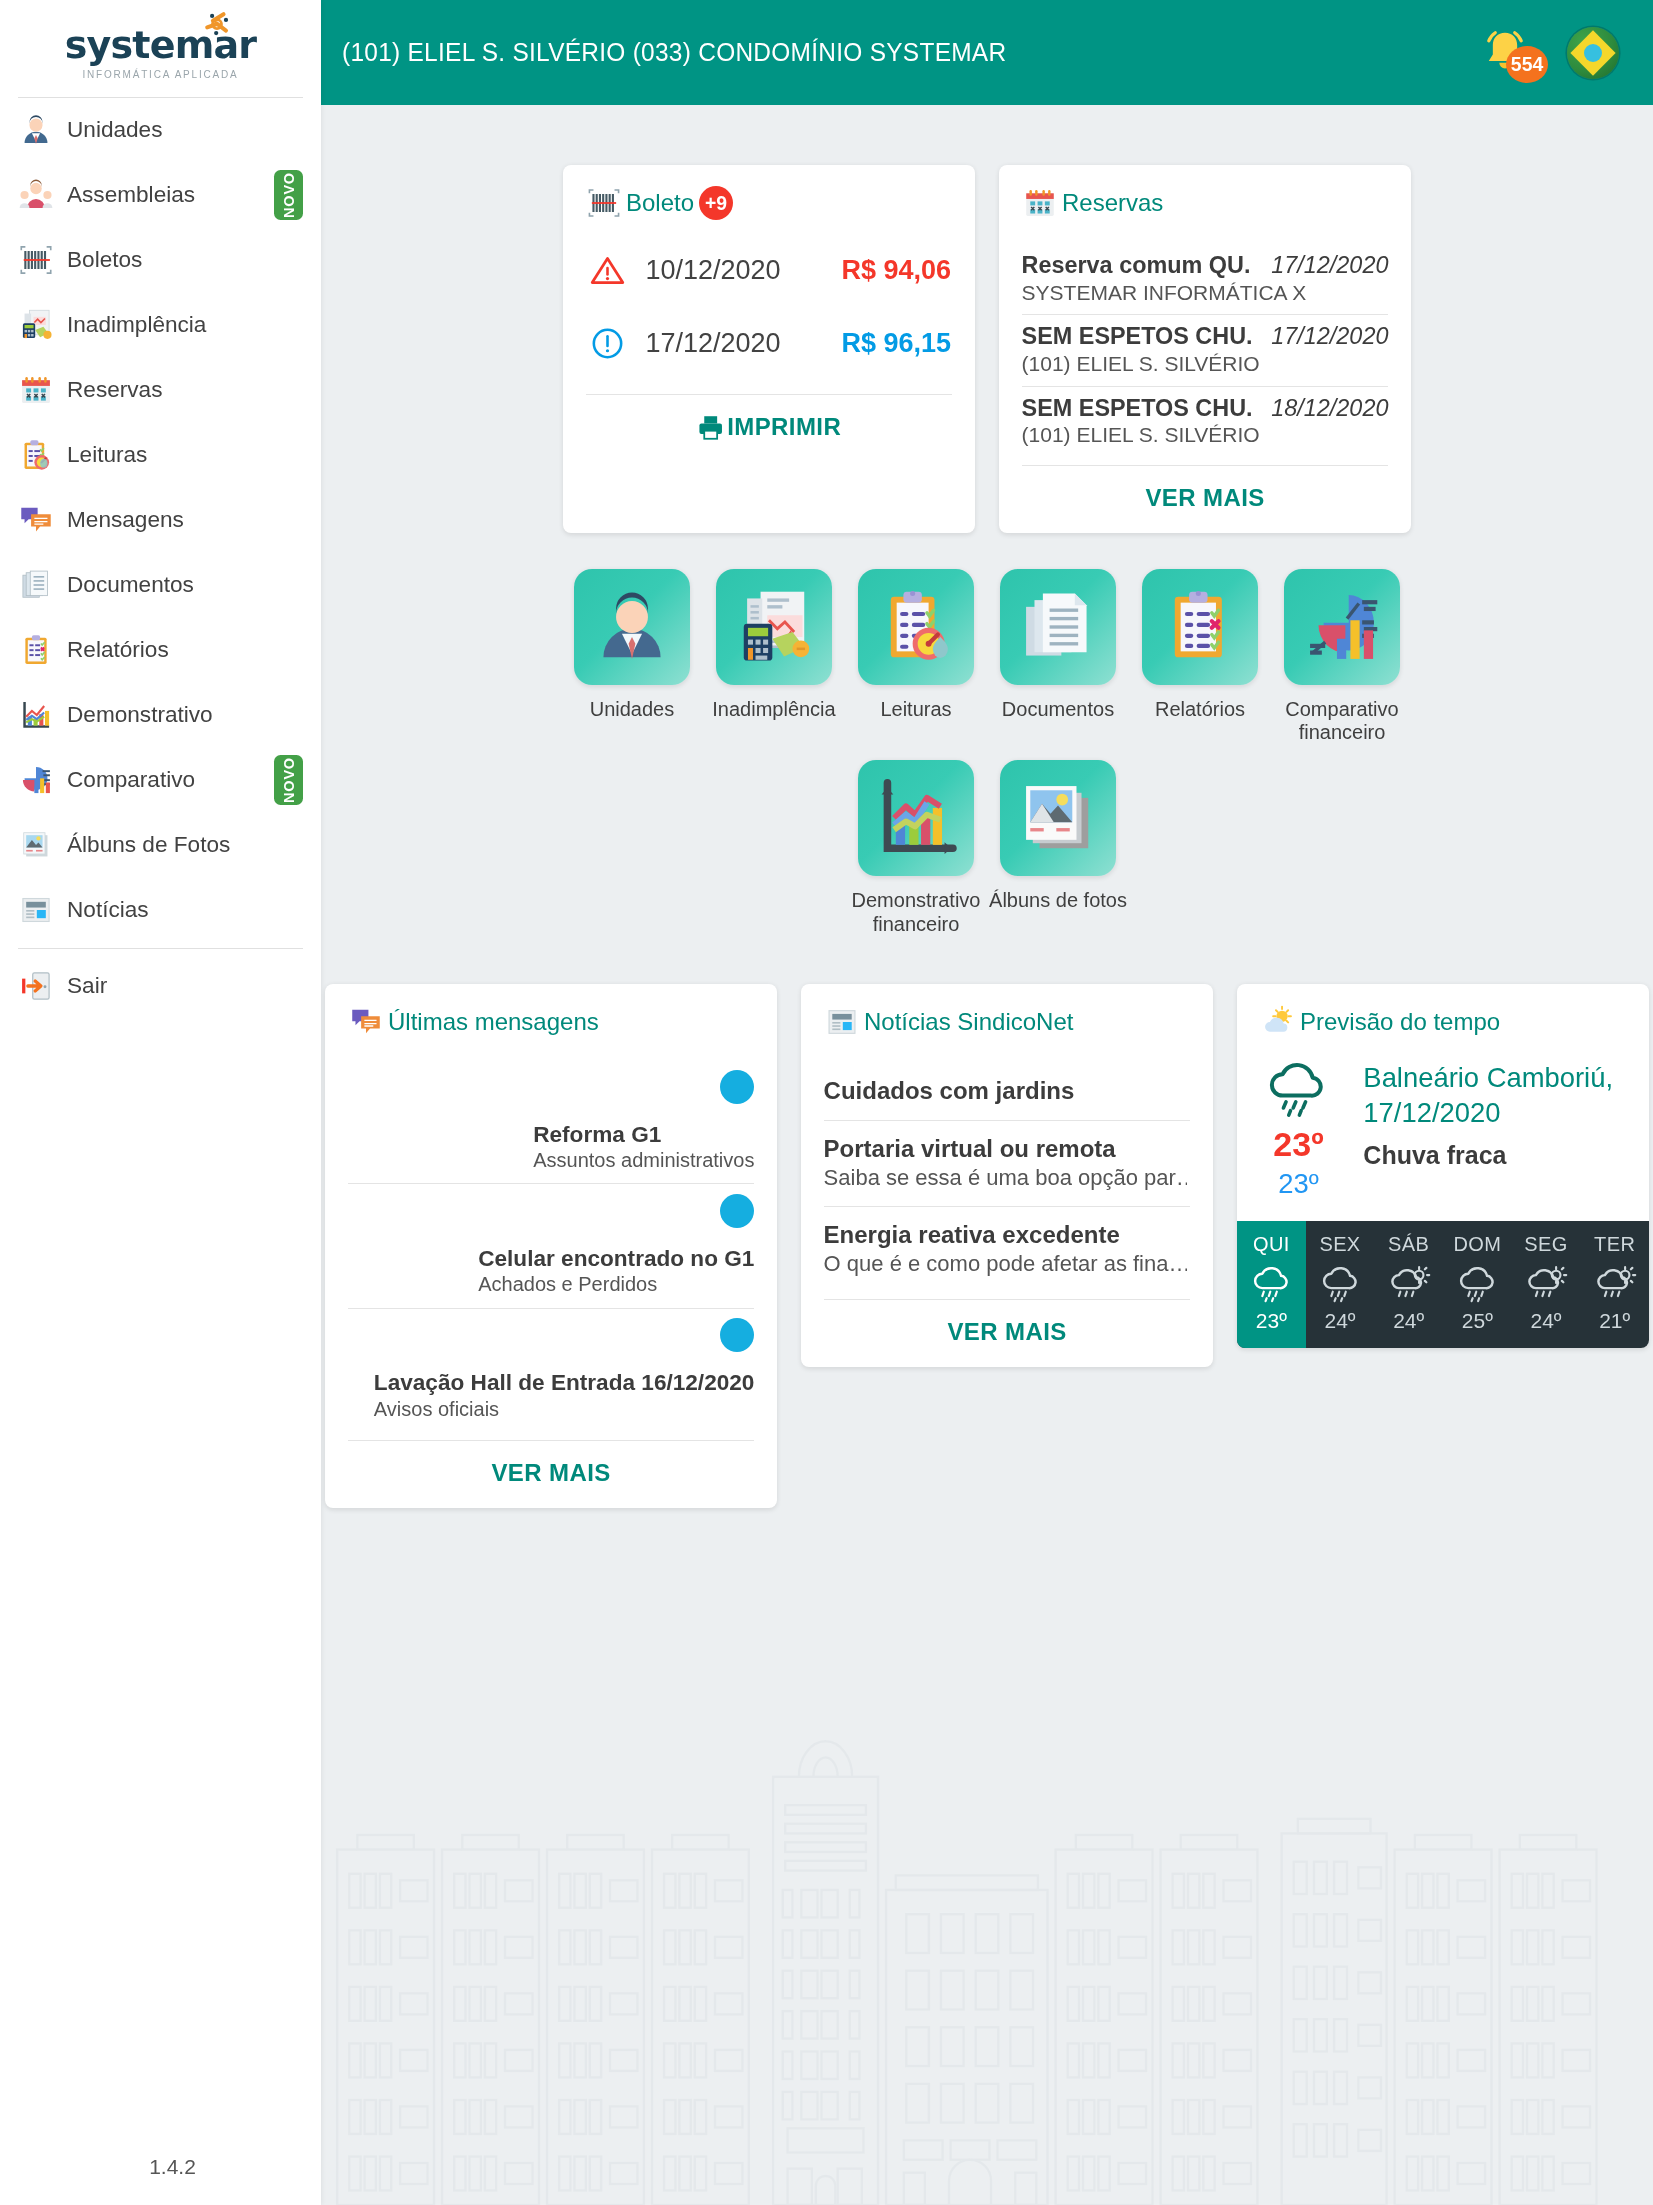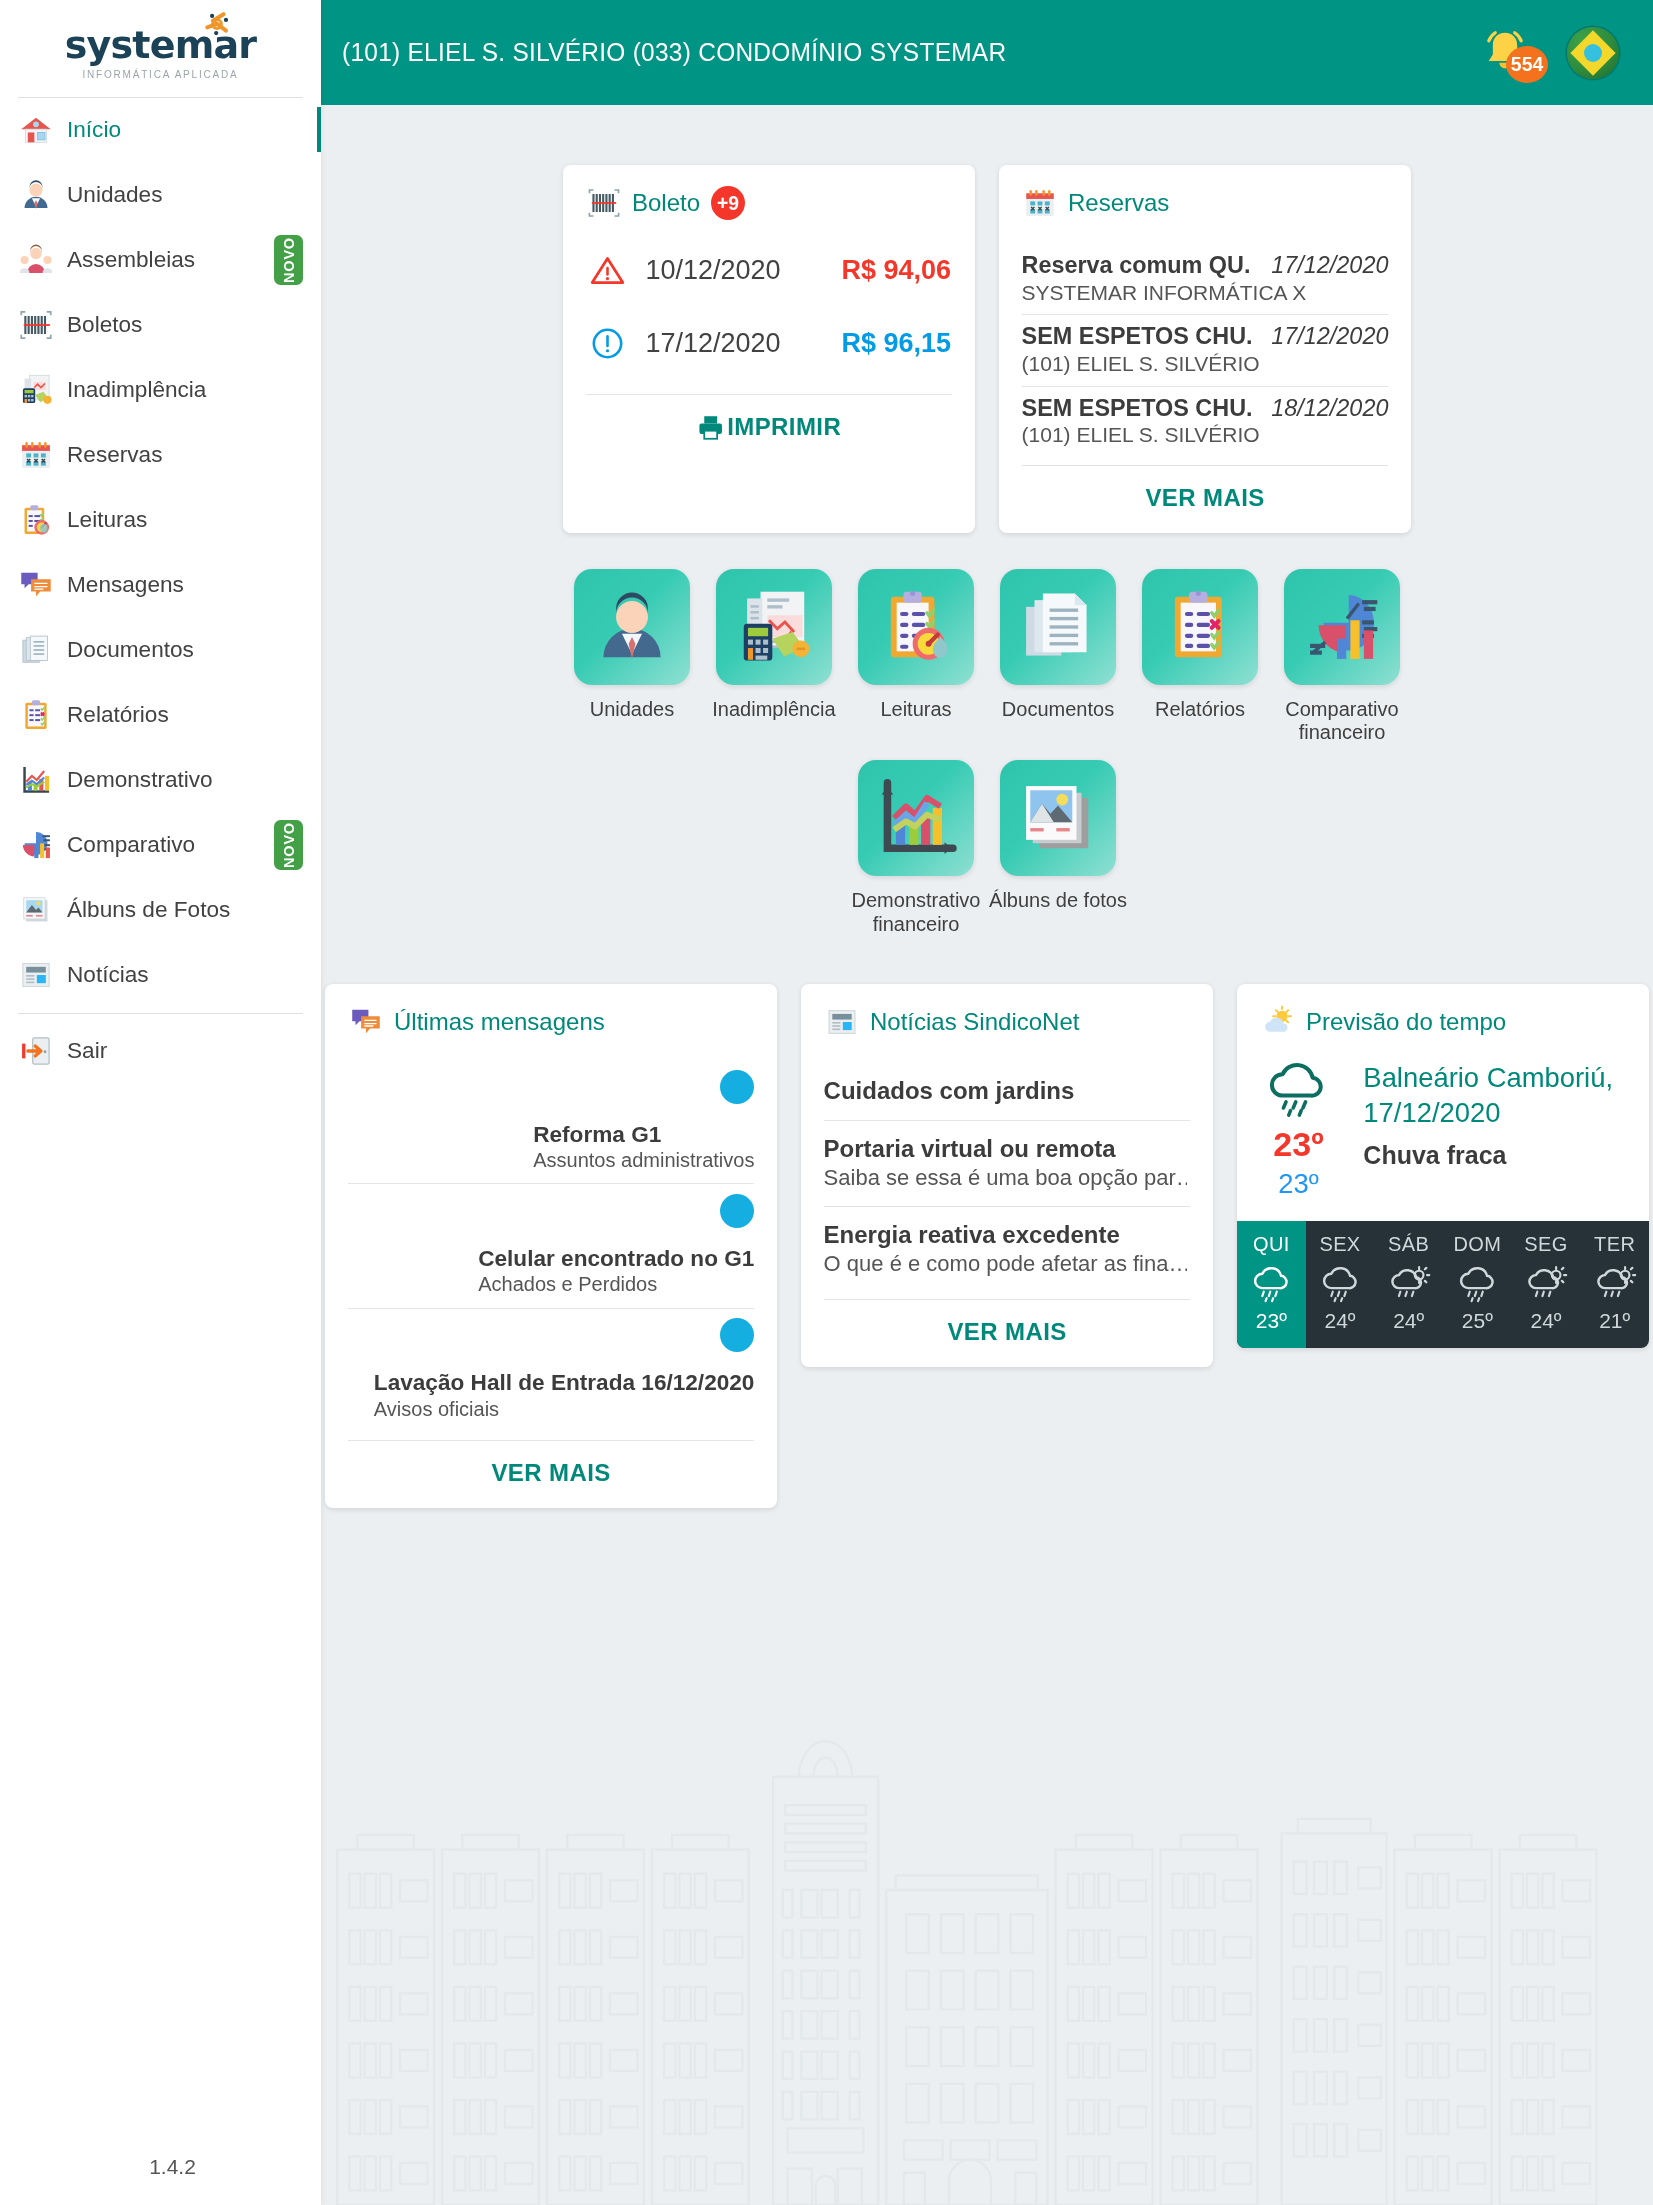--- a/index.html
+++ b/index.html
@@ -92,21 +92,21 @@
   }
   #skyline{ position:absolute; left:0; bottom:0; width:1332px; height:517px; opacity:.55; }
 
   .row{ position:relative; display:flex; justify-content:center; }
 
   
   .card{
     background:#fff; border-radius:8px;
     box-shadow:0 1.6px 5.7px rgba(0,0,0,.10);
   }
-  .card-head{ display:flex; align-items:center; gap:11px; padding:21px 24px 3.2px 24px; }
+  .card-head{ display:flex; align-items:center; gap:5px; padding:21px 24px 3.2px 24px; }
   .card-head-ico{ width:34px; height:34px; flex:none; }
   .card-head-title{ font-size:24px; color:#00897b; }
   .mini-badge{
     background:#f4372a; color:#fff; border-radius:50%;
     width:34px;height:34px; display:flex;align-items:center;justify-content:center;
     font-size:19.4px; font-weight:bold;
   }
   .card-foot{
     border-top:0.8px solid #e4e4e4; margin:0 22.6px; padding:18px 0 21px 0;
     display:flex; align-items:center; justify-content:center; gap:3px; cursor:pointer;
@@ -207,32 +207,20 @@
         <circle cx="33" cy="11" r="2.6" fill="#1b4256"></circle>
         <circle cx="21" cy="27" r="2.6" fill="#1b4256"></circle>
       </svg>
       <div class="logo-word">systemar</div>
       <div class="logo-sub">INFORMÁTICA APLICADA</div>
     </div>
   </div>
   <div id="logo-divider"></div>
 
   <div id="nav-list">
-      <div class="nav-item active">
-        <span class="nav-ico">
-          <svg viewBox="0 0 44 44" width="36" height="36">
-            <path d="M22 7 L40 21 H4 Z" fill="#e8554e"></path>
-            <rect x="9" y="21" width="26" height="16" fill="#f2f4f7" stroke="#cfd8dc"></rect>
-            <rect x="12" y="25" width="8" height="12" fill="#e8554e"></rect>
-            <rect x="24" y="25" width="9" height="9" fill="#a8d8f0" stroke="#7fb8dd"></rect>
-            <circle cx="22" cy="15" r="3.5" fill="#a8d8f0"></circle>
-          </svg>
-        </span>
-        <span class="nav-label">Início</span>
-      </div>
       <div class="nav-item">
         <span class="nav-ico">
           <svg viewBox="0 0 44 44" width="36" height="36">
             <path d="M8 38a14 14 0 0128 0z" fill="#42698f"></path>
             <path d="M22 36l-5-10h10z" fill="#fff"></path>
             <path d="M22 28l-2 4 2 7 2-7z" fill="#d9706f"></path>
             <circle cx="22" cy="16" r="8" fill="#fbd3b8"></circle>
             <path d="M14 14a8 8 0 0116 0v-2a8 8 0 00-16 0z" fill="#2e4a63"></path>
           </svg>
         </span>

